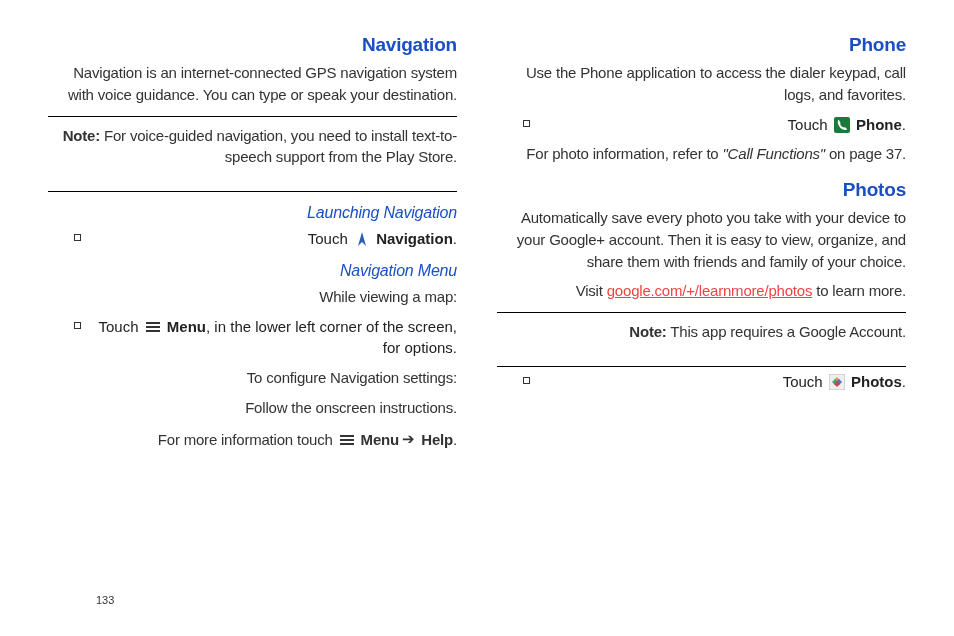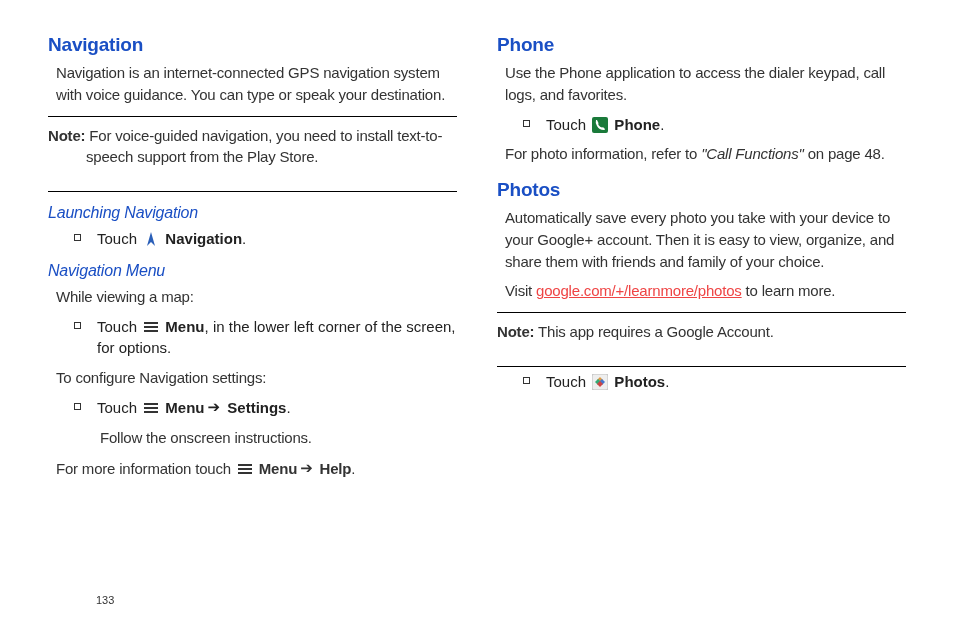--- a/index.html
+++ b/index.html
@@ -6,21 +6,21 @@
     body {
       width: 954px;
       height: 636px;
       background: #fff;
       font-family: Arial, Helvetica, sans-serif;
       color: #222;
       padding: 34px 48px 30px 48px;
       position: relative;
       font-size: 15px;
     }
-    .columns { display: flex; gap: 40px; height: 520px; }
+    .columns { display: flex; gap: 40px; height: 520px; text-align: right; }
     .col { flex: 1; }
     .h1-sec { font-size: 19px; font-weight: bold; color: #1a4fc4; margin-bottom: 6px; font-family: Arial, sans-serif; letter-spacing: -0.2px; }
     .h2-sub { font-size: 16px; font-weight: normal; font-style: italic; color: #1a4fc4; margin-top: 12px; margin-bottom: 6px; letter-spacing: -0.2px; }
     p { line-height: 1.45; margin-bottom: 8px; font-size: 15px; color: #333; letter-spacing: -0.2px;}
     .indent1 { margin-left: 8px; }
     .note-block { border-top: 1.5px solid #000; border-bottom: 1.5px solid #000; padding: 8px 0 15px 0; margin: 10px 0 0 0; }
     .note-block .hang { text-indent: -38px; padding-left: 38px; }
     .bullet-row { display: flex; align-items: flex-start; margin: 4px 0 8px 26px; }
     .sq { width: 7px; height: 7px; border: 1.5px solid #333; margin-top: 6px; margin-right: 16px; flex-shrink: 0; background: #fff; }
     .bullet-row .txt { flex: 1; line-height: 1.45; }
@@ -67,30 +67,20 @@
         <span>Touch </span><span class="icon"><svg viewBox="0 0 16 16">
               <rect x="1" y="3" width="14" height="2" fill="#333"></rect>
               <rect x="1" y="7" width="14" height="2" fill="#333"></rect>
               <rect x="1" y="11" width="14" height="2" fill="#333"></rect>
             </svg></span><span class="bold"> Menu</span><span>, in the lower left corner of the screen, for options.</span>
       </div>
     </div>
 
     <p class="indent1">To configure Navigation settings:</p>
 
-    <div class="bullet-row">
-      <div class="sq"></div>
-      <div class="txt">
-        <span>Touch </span><span class="icon"><svg viewBox="0 0 16 16">
-              <rect x="1" y="3" width="14" height="2" fill="#333"></rect>
-              <rect x="1" y="7" width="14" height="2" fill="#333"></rect>
-              <rect x="1" y="11" width="14" height="2" fill="#333"></rect>
-            </svg></span><span class="bold"> Menu</span><span class="arrow">➔</span><span class="bold"> Settings</span><span>.</span>
-      </div>
-    </div>
     <p class="sub-under">Follow the onscreen instructions.</p>
 
     <p class="indent1">
       <span>For more information touch </span><span class="icon"><svg viewBox="0 0 16 16">
             <rect x="1" y="3" width="14" height="2" fill="#333"></rect>
             <rect x="1" y="7" width="14" height="2" fill="#333"></rect>
             <rect x="1" y="11" width="14" height="2" fill="#333"></rect>
           </svg></span><span class="bold"> Menu</span><span class="arrow">➔</span><span class="bold"> Help</span><span>.</span>
     </p>
   </div>
@@ -103,21 +93,21 @@
       <div class="sq"></div>
       <div class="txt">
         <span>Touch </span><span class="icon"><svg viewBox="0 0 16 16">
               <rect x="0" y="0" width="16" height="16" rx="2" fill="#1a7a3a"></rect>
               <path d="M4 3 Q4 3 5 3 L6.5 6 Q6 7 6.5 8 Q8 10 10 10.5 Q11 10 11.5 10.5 L13 12 Q13 13 12 13 Q7 13 5 9 Q3 6 4 3 Z" fill="#fff"></path>
             </svg></span><span class="bold"> Phone</span><span>.</span>
       </div>
     </div>
 
     <p class="indent1">
-      <span>For photo information, refer to </span><span class="ital">"Call Functions"</span><span> on page 48.</span>
+      <span>For photo information, refer to </span><span class="ital">"Call Functions"</span><span> on page 37.</span>
     </p>
 
     <div class="h1-sec" style="margin-top:14px;">Photos</div>
     <p class="indent1">Automatically save every photo you take with your device to your Google+ account. Then it is easy to view, organize, and share them with friends and family of your choice.</p>
     <p class="indent1">
       <span>Visit </span><a class="link">google.com/+/learnmore/photos</a><span> to learn more.</span>
     </p>
 
     <div class="note-block">
       <p>

